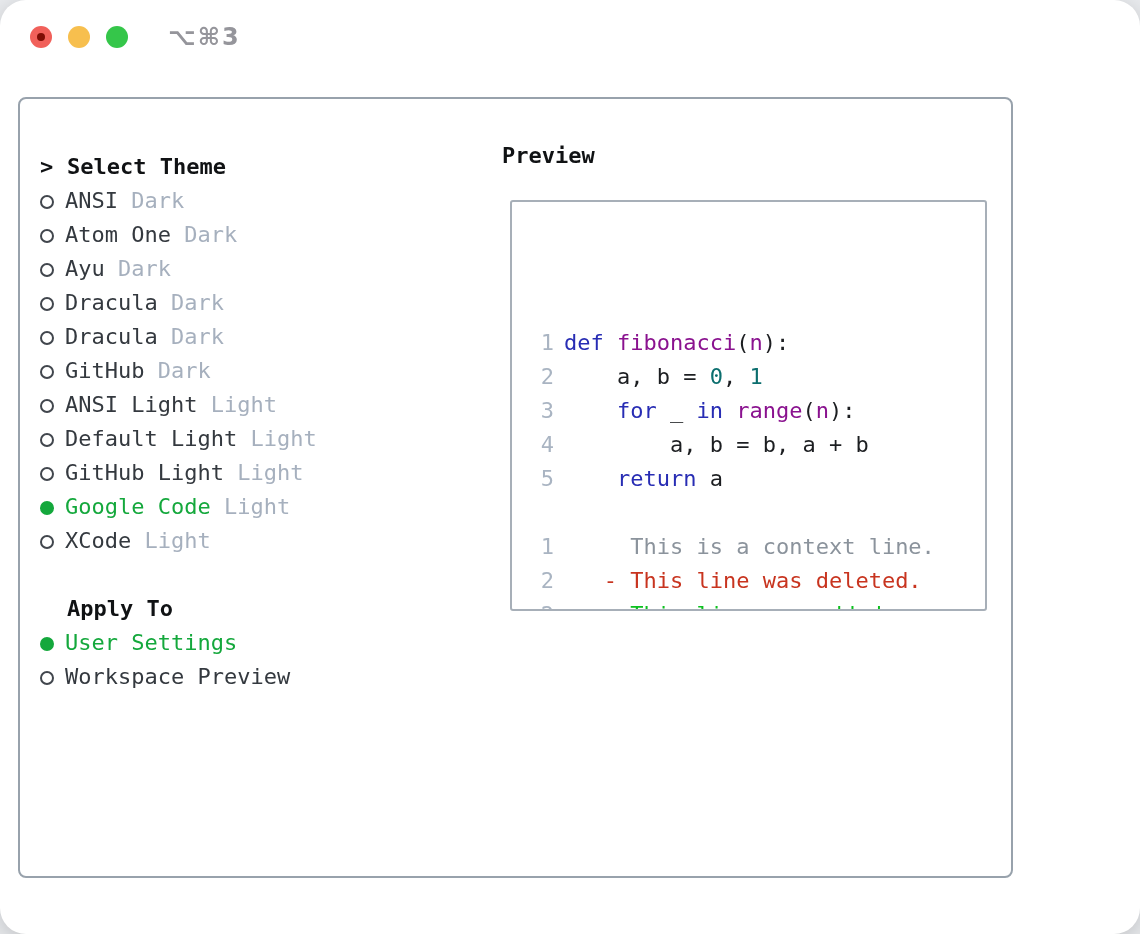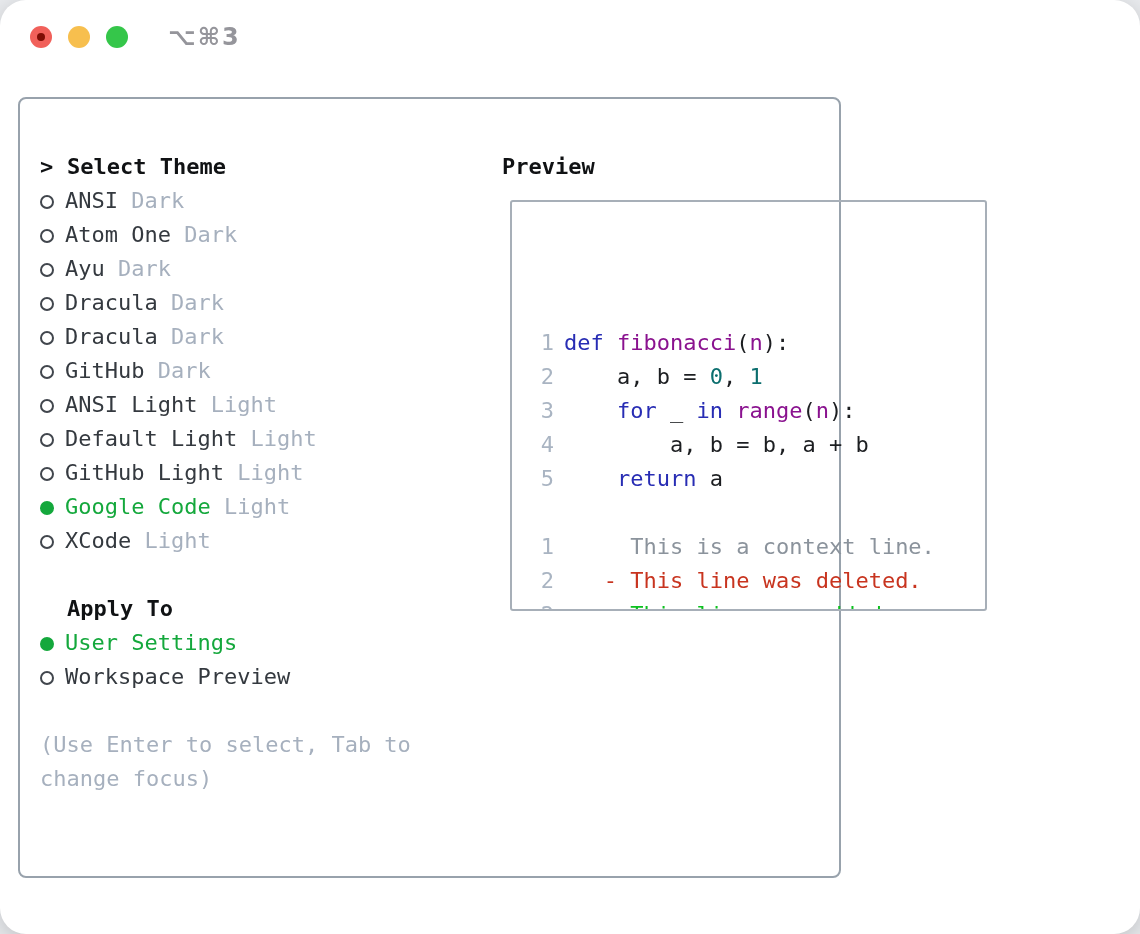--- a/index.html
+++ b/index.html
@@ -36,21 +36,21 @@
   }
   .light.yellow{left:68px; background:var(--light-yellow);}
   .light.green{left:106px; background:var(--light-green);}
   .win-title{
     position:absolute; left:168px; top:24px; height:26px; line-height:26px;
     font-family:"DejaVu Sans","DejaVu Sans Mono",sans-serif;
     font-size:24px; font-weight:bold; color:var(--title); letter-spacing:2px;
   }
   
   .panel{
-    position:absolute; left:18px; top:97px; width:823px; height:781px;
+    position:absolute; left:18px; top:97px; width:995px; height:781px;
     border:2px solid var(--panel-border); border-radius:8px; background:#fff;
   }
   .left-col{
     position:absolute; left:20px; top:51px; width:440px;
     font-size:22px; line-height:34px; color:var(--item);
   }
   .row{height:34px; white-space:nowrap;}
   .slot{display:inline-block; width:27px;}
   .cursor{font-weight:bold; color:var(--heading);}
   .heading{font-weight:bold; color:var(--heading);}
@@ -62,21 +62,21 @@
   .name{color:var(--item);}
   .name.sel-text{color:var(--sel-green);text-align:right;}
   .tag{color:var(--muted);}
   .spacer{height:34px;}
   .hint{
     width:400px; font-size:22px; line-height:34px; color:var(--muted);
     white-space:normal;
   }
   
   .preview-heading{
-    position:absolute; left:482px; top:51px; height:34px; line-height:34px;
+    position:absolute; left:482px; top:40px; height:34px; line-height:34px;
     font-size:22px; font-weight:bold; color:var(--heading);
   }
   .preview-box{
     position:absolute; left:490px; top:101px; width:477px; height:411px;
     border:2px solid var(--preview-border); border-radius:3px;
     padding:56px 0 0 16px;
     font-size:22px; line-height:34px; white-space:pre; overflow:hidden;
   }
   .cline{height:34px;}
   .ln{display:inline-block; width:26px; text-align:right; margin-right:10px;
@@ -129,21 +129,20 @@
         <span class="slot"></span><span class="heading">Apply To</span>
       </div>
 
       <div>
           <div class="row item"><span class="bullet sel"></span><span class="name sel-text">User Settings</span></div>
           <div class="row item"><span class="bullet"></span><span class="name">Workspace Preview</span></div>
         </div>
 
       <div class="spacer"></div>
 
-      <div class="hint">(Use Enter to select, Tab to change focus)</div>
     </div>
 
     <div class="preview-heading">Preview</div>
 
     <div class="preview-box">
       <div><div class="cline"><span class="ln">1</span><span class="tok-kw">def</span><span class="tok-pl"> </span><span class="tok-fn">fibonacci</span><span class="tok-pl">(</span><span class="tok-fn">n</span><span class="tok-pl">):</span></div><div class="cline"><span class="ln">2</span><span class="tok-pl">    a, b = </span><span class="tok-lit">0</span><span class="tok-pl">, </span><span class="tok-lit">1</span></div><div class="cline"><span class="ln">3</span><span class="tok-pl">    </span><span class="tok-kw">for</span><span class="tok-pl"> _ </span><span class="tok-kw">in</span><span class="tok-pl"> </span><span class="tok-fn">range</span><span class="tok-pl">(</span><span class="tok-fn">n</span><span class="tok-pl">):</span></div><div class="cline"><span class="ln">4</span><span class="tok-pl">        a, b = b, a + b</span></div><div class="cline"><span class="ln">5</span><span class="tok-pl">    </span><span class="tok-kw">return</span><span class="tok-pl"> a</span></div><div class="cline diff-start"><span class="ln">1</span><span class="diff-context">     This is a context line.</span></div><div class="cline"><span class="ln">2</span><span class="diff-deleted">   - This line was deleted.</span></div><div class="cline"><span class="ln">2</span><span class="diff-added">   + This line was added.</span></div></div>
     </div>
 
   </div>
 </div>

